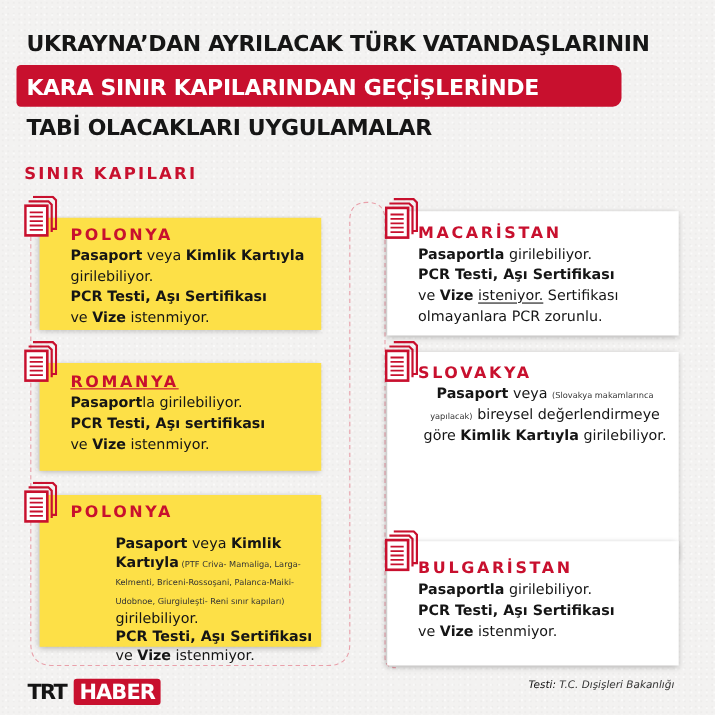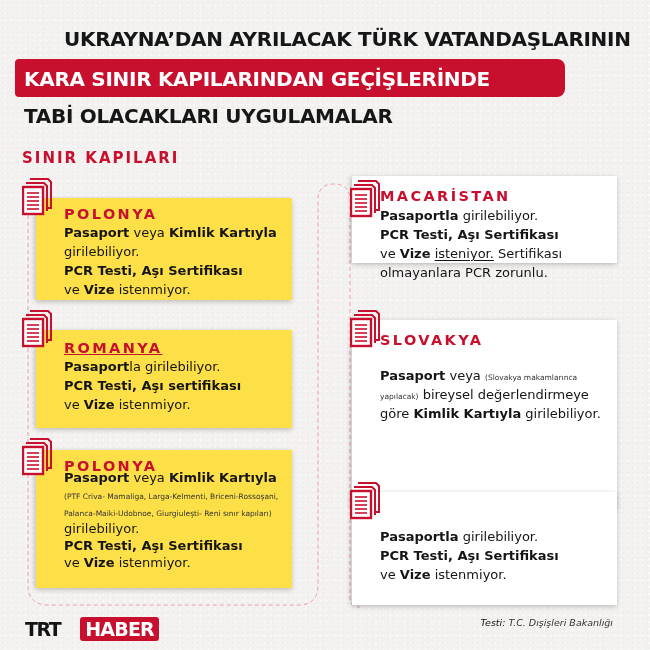--- a/index.html
+++ b/index.html
@@ -18,21 +18,21 @@
   .title-line {
     position: absolute;
     left: 24px;
     font-family: "DejaVu Sans", sans-serif;
     font-weight: bold;
     font-size: 20px;
     letter-spacing: -0.3px;
     color: #161616;
     white-space: nowrap;
   }
-  #t1 { top: 27px; margin-left: 40px; }
+  #t1 { top: 27px; }
   #t3 { top: 104px; }
   .title-banner {
     position: absolute;
     left: 15px; top: 59px;
     width: 550px; height: 38px;
     background: #c8102e;
     border-radius: 4px 8px 8px 4px;
     padding-left: 44px;
   }
   .title-banner span {
@@ -98,21 +98,21 @@
     left: 25px; top: 617px;
     height: 24px;
     display: flex; align-items: center;
   }
   .logo-trt {
     font-family: "DejaVu Sans", sans-serif;
     font-weight: bold;
     font-size: 19px;
     letter-spacing: -1.5px;
     color: #141414;
-    margin-right: 20px;
+    margin-right: 7px;
   }
   .logo-haber {
     background: #c8102e;
     color: #fff;
     font-family: "DejaVu Sans", sans-serif;
     font-weight: bold;
     font-size: 19px;
     letter-spacing: -0.8px;
     padding: 0 5px;
     border-radius: 3px;
@@ -177,40 +177,40 @@
       <line x1="5" y1="15" x2="17" y2="15"></line>
       <line x1="5" y1="19" x2="17" y2="19"></line>
       <line x1="5" y1="23" x2="17" y2="23"></line>
       <line x1="5" y1="27" x2="17" y2="27"></line>
       <line x1="5" y1="31" x2="17" y2="31"></line>
     </g>
 </svg>
 
 <div class="card left" style="top:450px;height:138px;">
   <div class="card-title" style="top:8px;">POLONYA</div>
-  <div class="card-body" style="top:19px;line-height:17px;">
+  <div class="card-body" style="top:36px;line-height:17px;margin-left:41px;">
     <b>Pasaport</b><span> veya </span><b>Kimlik Kartıyla</b><span class="small"> (PTF Criva- Mamaliga, Larga-Kelmenti, Briceni-Rossoşani, Palanca-Maiki-Udobnoe, Giurgiuleşti- Reni sınır kapıları) </span><span>girilebiliyor.</span><br>
     <b>PCR Testi, Aşı Sertifikası</b><br>
     <span>ve </span><b>Vize</b><span> istenmiyor.</span>
   </div>
 </div>
 <svg class="doc-icon" style="left:22px;top:438px;" viewBox="0 0 30 38">
   <path d="M8 1 H26 L29 4 V30 H25" fill="none" stroke="#c8102e" stroke-width="2"></path>
   <path d="M4 5 H22 L25 8 V33" fill="none" stroke="#c8102e" stroke-width="2"></path>
   <rect x="1" y="9" width="20" height="27" fill="#fff" stroke="#c8102e" stroke-width="2.4"></rect>
   <g stroke="#c8102e" stroke-width="1.6">
       <line x1="5" y1="15" x2="17" y2="15"></line>
       <line x1="5" y1="19" x2="17" y2="19"></line>
       <line x1="5" y1="23" x2="17" y2="23"></line>
       <line x1="5" y1="27" x2="17" y2="27"></line>
       <line x1="5" y1="31" x2="17" y2="31"></line>
     </g>
 </svg>
 
-<div class="card right" style="top:176px;height:87px;">
+<div class="card right" style="top:192px;height:113px;">
   <div class="card-title" style="top:12px;">MACARİSTAN</div>
   <div class="card-body" style="top:30px;">
     <b>Pasaportla</b><span> girilebiliyor.</span><br>
     <b>PCR Testi, Aşı Sertifikası</b><br>
     <span>ve </span><b>Vize</b><span> </span><u>isteniyor.</u><span> Sertifikası olmayanlara PCR zorunlu.</span>
   </div>
 </div>
 <svg class="doc-icon" style="left:350px;top:180px;" viewBox="0 0 30 38">
   <path d="M8 1 H26 L29 4 V30 H25" fill="none" stroke="#c8102e" stroke-width="2"></path>
   <path d="M4 5 H22 L25 8 V33" fill="none" stroke="#c8102e" stroke-width="2"></path>
@@ -219,38 +219,39 @@
       <line x1="5" y1="15" x2="17" y2="15"></line>
       <line x1="5" y1="19" x2="17" y2="19"></line>
       <line x1="5" y1="23" x2="17" y2="23"></line>
       <line x1="5" y1="27" x2="17" y2="27"></line>
       <line x1="5" y1="31" x2="17" y2="31"></line>
     </g>
 </svg>
 
 <div class="card right" style="top:320px;height:188px;">
   <div class="card-title" style="top:12px;">SLOVAKYA</div>
-  <div class="card-body" style="top:46px;">
+  <div class="card-body" style="top:29px;text-align:center;">
     <b>Pasaport</b><span> veya </span><span class="small">(Slovakya makamlarınca yapılacak)</span><span> bireysel değerlendirmeye göre </span><b>Kimlik Kartıyla</b><span> girilebiliyor.</span><br>
   </div>
 </div>
 <svg class="doc-icon" style="left:350px;top:310px;" viewBox="0 0 30 38">
   <path d="M8 1 H26 L29 4 V30 H25" fill="none" stroke="#c8102e" stroke-width="2"></path>
   <path d="M4 5 H22 L25 8 V33" fill="none" stroke="#c8102e" stroke-width="2"></path>
   <rect x="1" y="9" width="20" height="27" fill="#fff" stroke="#c8102e" stroke-width="2.4"></rect>
   <g stroke="#c8102e" stroke-width="1.6">
       <line x1="5" y1="15" x2="17" y2="15"></line>
       <line x1="5" y1="19" x2="17" y2="19"></line>
       <line x1="5" y1="23" x2="17" y2="23"></line>
       <line x1="5" y1="27" x2="17" y2="27"></line>
       <line x1="5" y1="31" x2="17" y2="31"></line>
     </g>
 </svg>
 
 <div class="card right" style="top:492px;height:113px;">
+  <div class="card-title" style="top:17px;">BULGARİSTAN</div>
   <div class="card-body" style="top:35px;">
     <b>Pasaportla</b><span> girilebiliyor.</span><br>
     <b>PCR Testi, Aşı Sertifikası</b><br>
     <span>ve </span><b>Vize</b><span> istenmiyor.</span>
   </div>
 </div>
 <svg class="doc-icon" style="left:350px;top:482px;" viewBox="0 0 30 38">
   <path d="M8 1 H26 L29 4 V30 H25" fill="none" stroke="#c8102e" stroke-width="2"></path>
   <path d="M4 5 H22 L25 8 V33" fill="none" stroke="#c8102e" stroke-width="2"></path>
   <rect x="1" y="9" width="20" height="27" fill="#fff" stroke="#c8102e" stroke-width="2.4"></rect>

